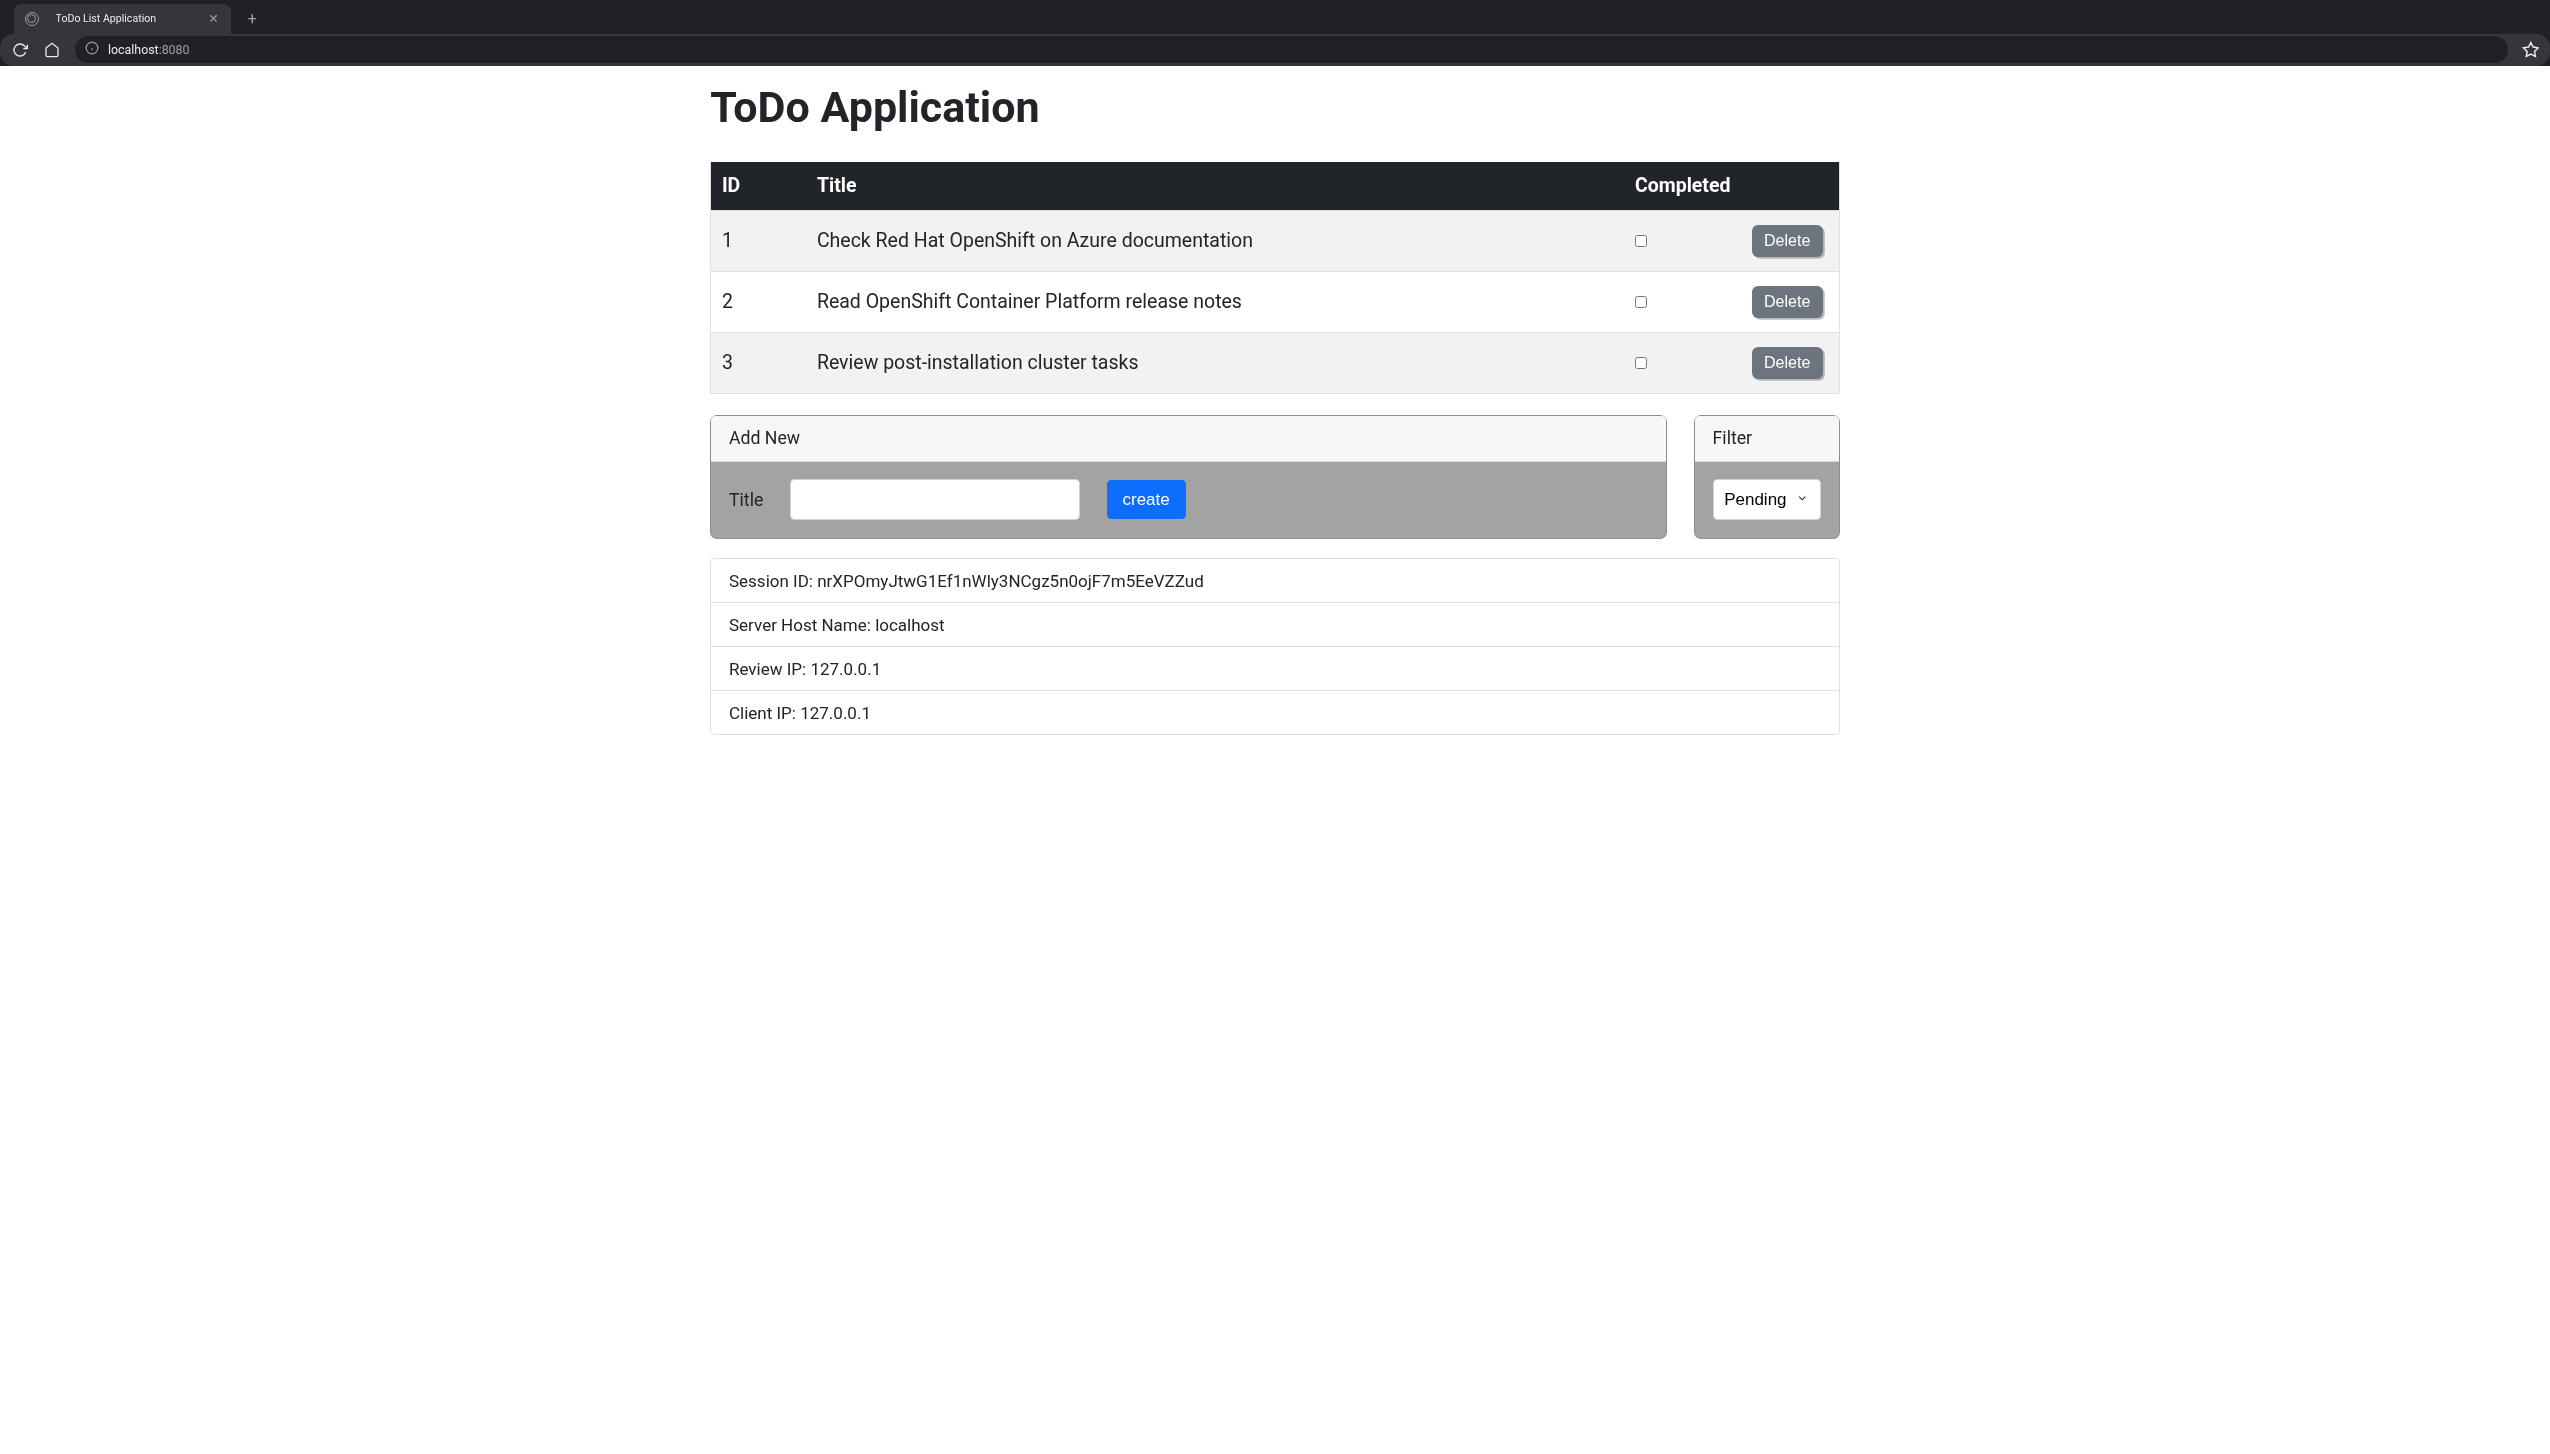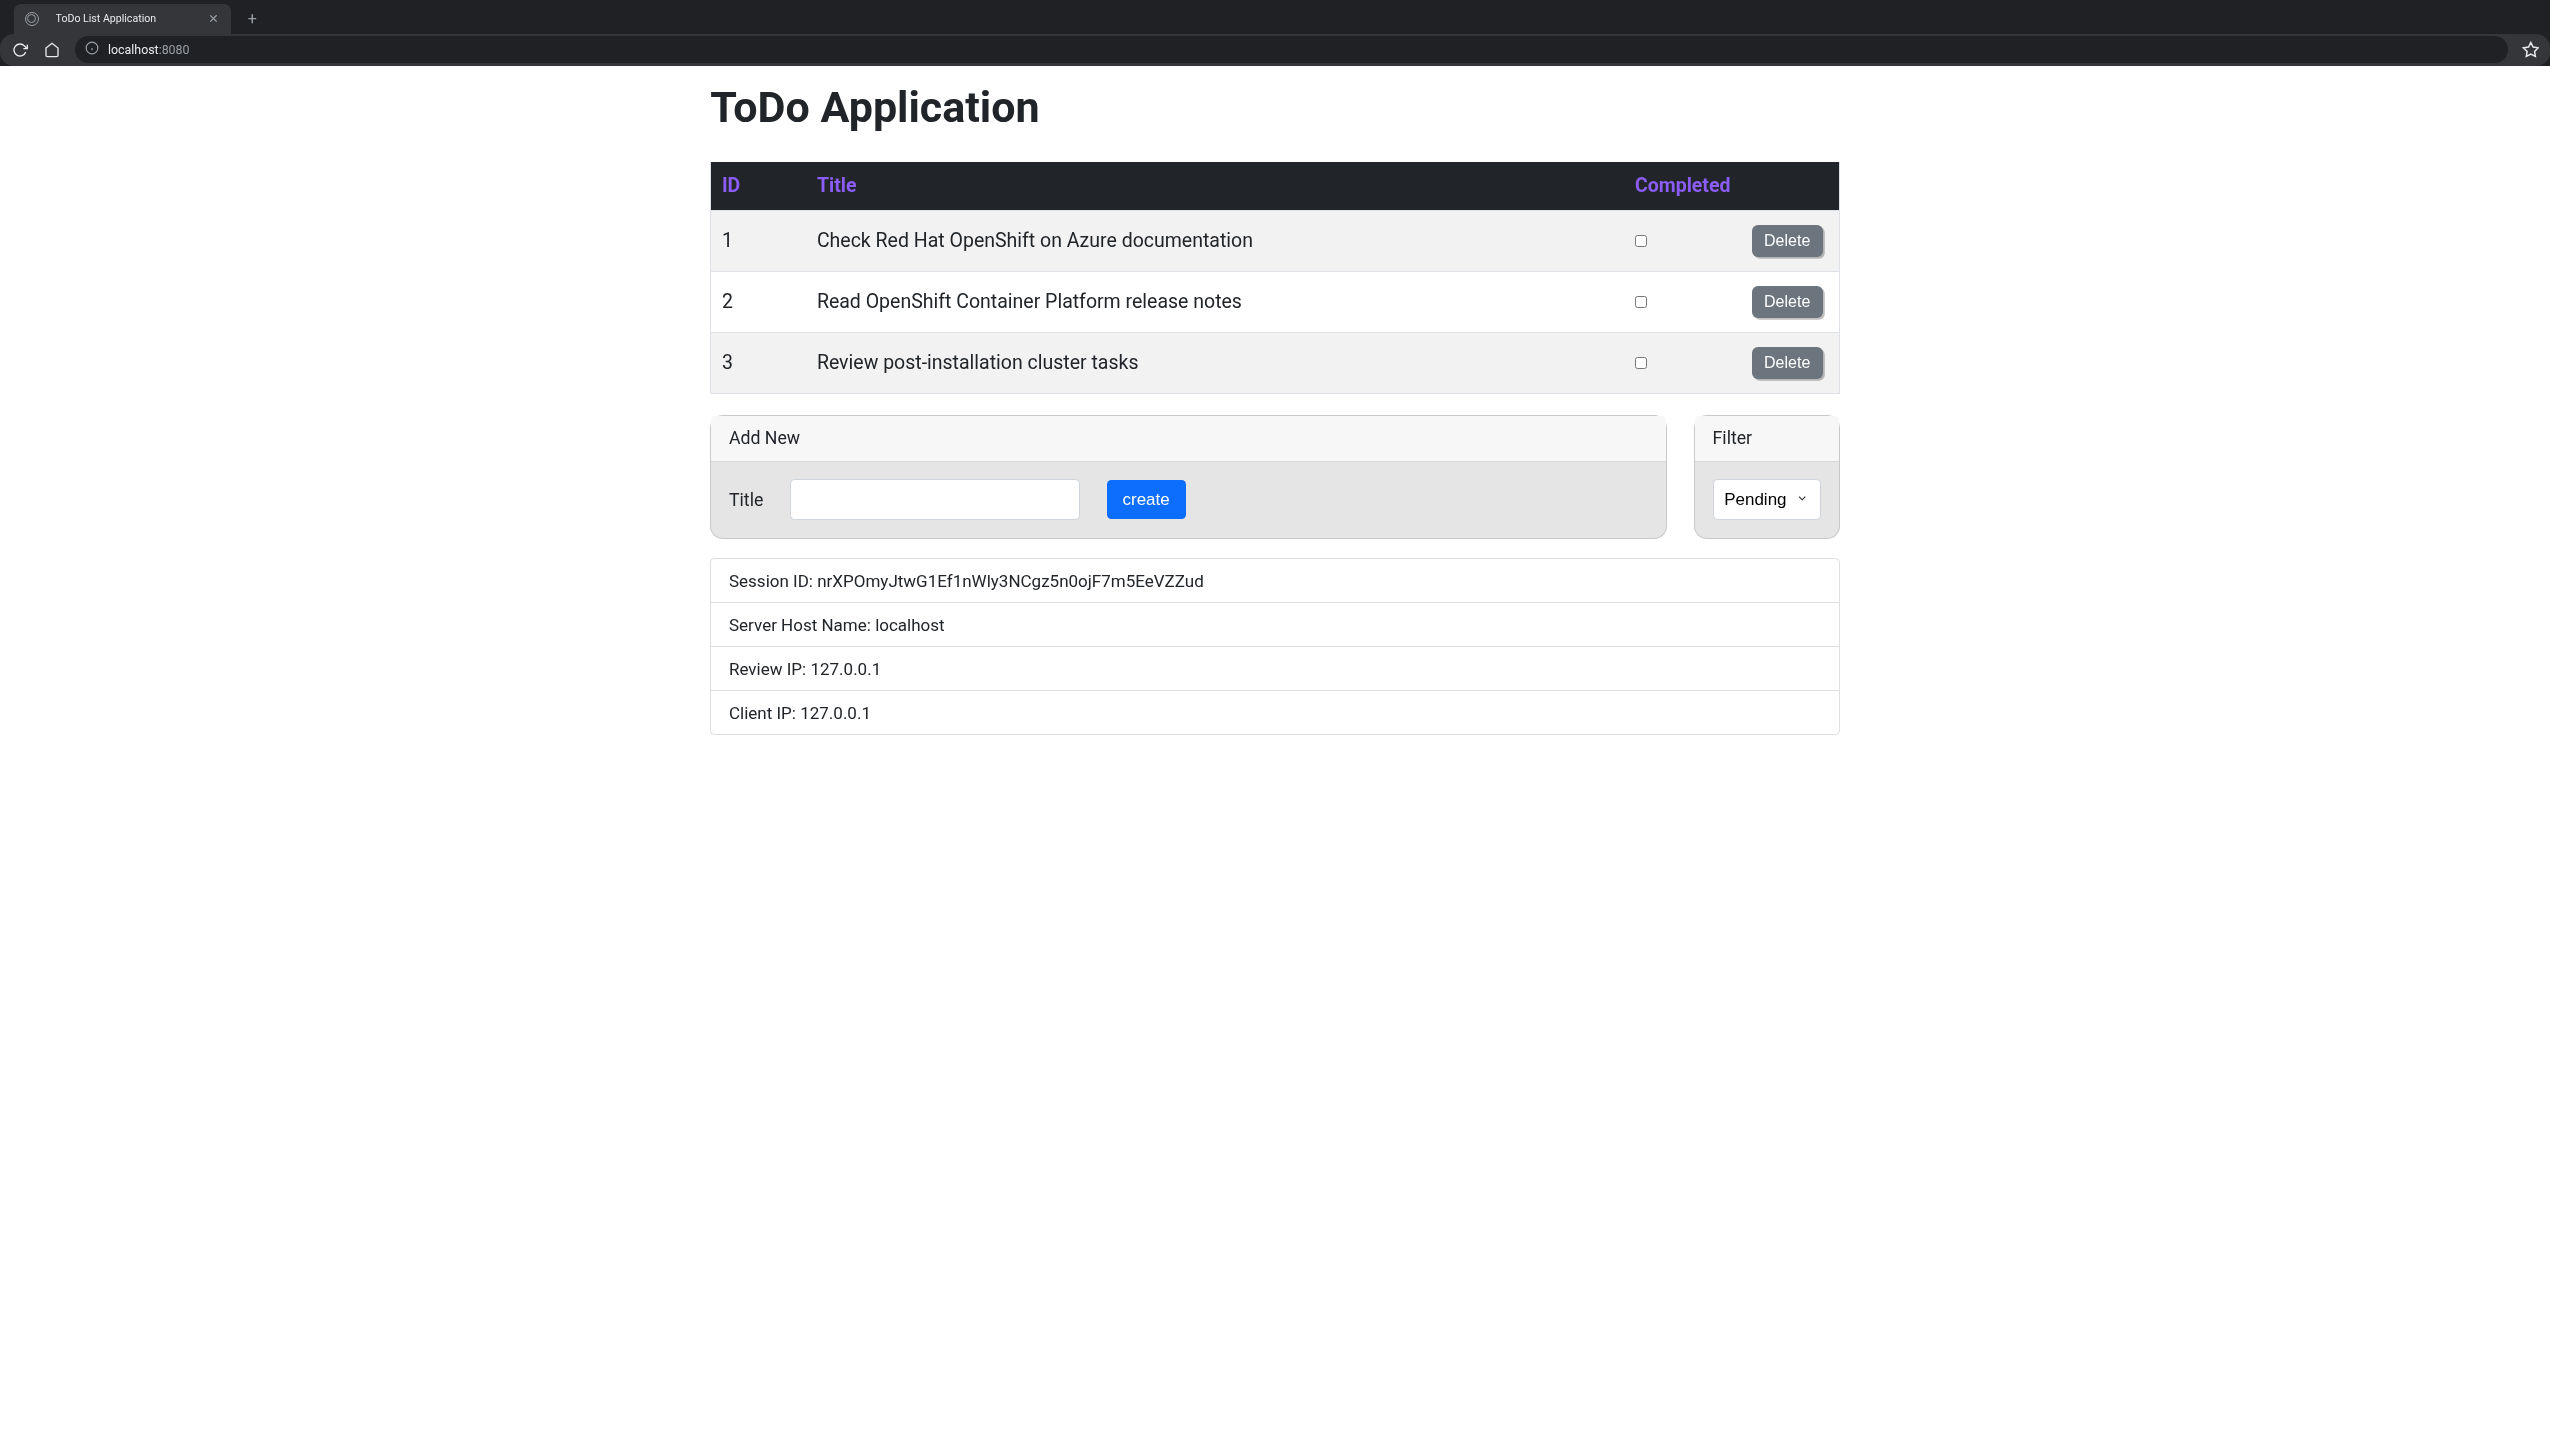--- a/index.html
+++ b/index.html
@@ -134,21 +134,21 @@
       border: 0.9px solid #dee2e6;
       border-top: none;
       margin-bottom: 21px;
     }
     table.todo-table {
       width: 100%;
       border-collapse: collapse;
     }
     .todo-table thead th {
       background: #212529;
-      color: #8b5cf6;
+      color: #ffffff;
       text-align: left;
       padding: 12.4px 10.6px;
       font-size: 19.5px;
       font-weight: 700;
     }
     .todo-table th.col-id { width: 95px; }
     .todo-table th.col-title { }
     .todo-table th.col-completed { width: 111px; }
     .todo-table th.col-action { width: 97px; }
     .todo-table tbody tr { border-top: 0.9px solid #dee2e6; }
@@ -175,22 +175,22 @@
       cursor: pointer;
     }
 
     .cards-row {
       display: flex;
       gap: 26.6px;
       margin-bottom: 19.5px;
     }
     .card {
       border: 0.9px solid rgba(0,0,0,0.125);
-      border-radius: 13px;
-      background: #e5e5e5;
+      border-radius: 7px;
+      background: #a3a3a3;
     }
     .card-add { flex: 0 0 957px; }
     .card-filter { flex: 1; }
     .card-header {
       background: #f7f7f8;
       padding: 12.4px 17.7px;
       font-size: 17.7px;
       border-bottom: 0.9px solid rgba(0,0,0,0.125);
       border-radius: 4.4px 4.4px 0 0;
     }

